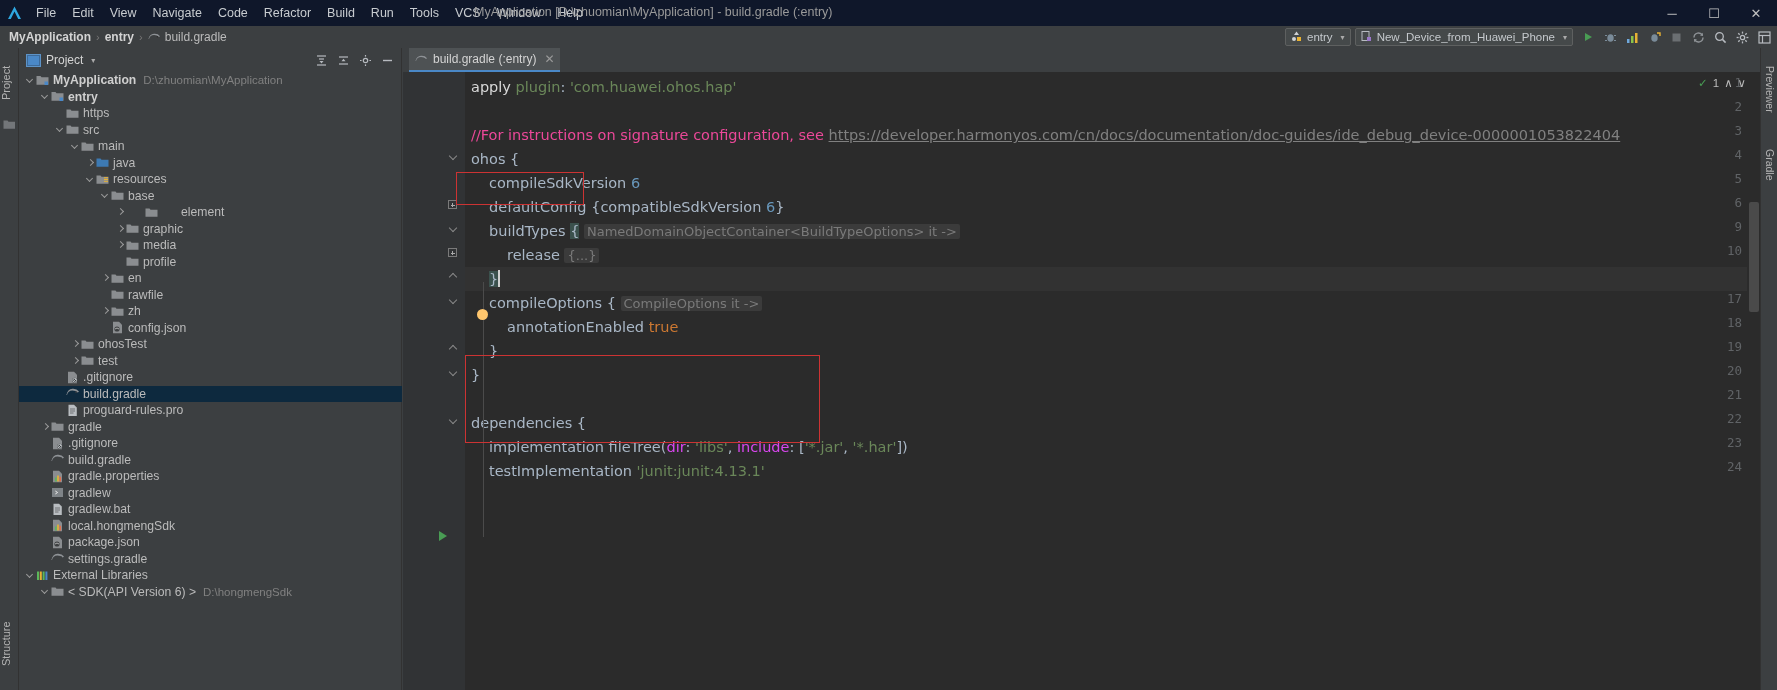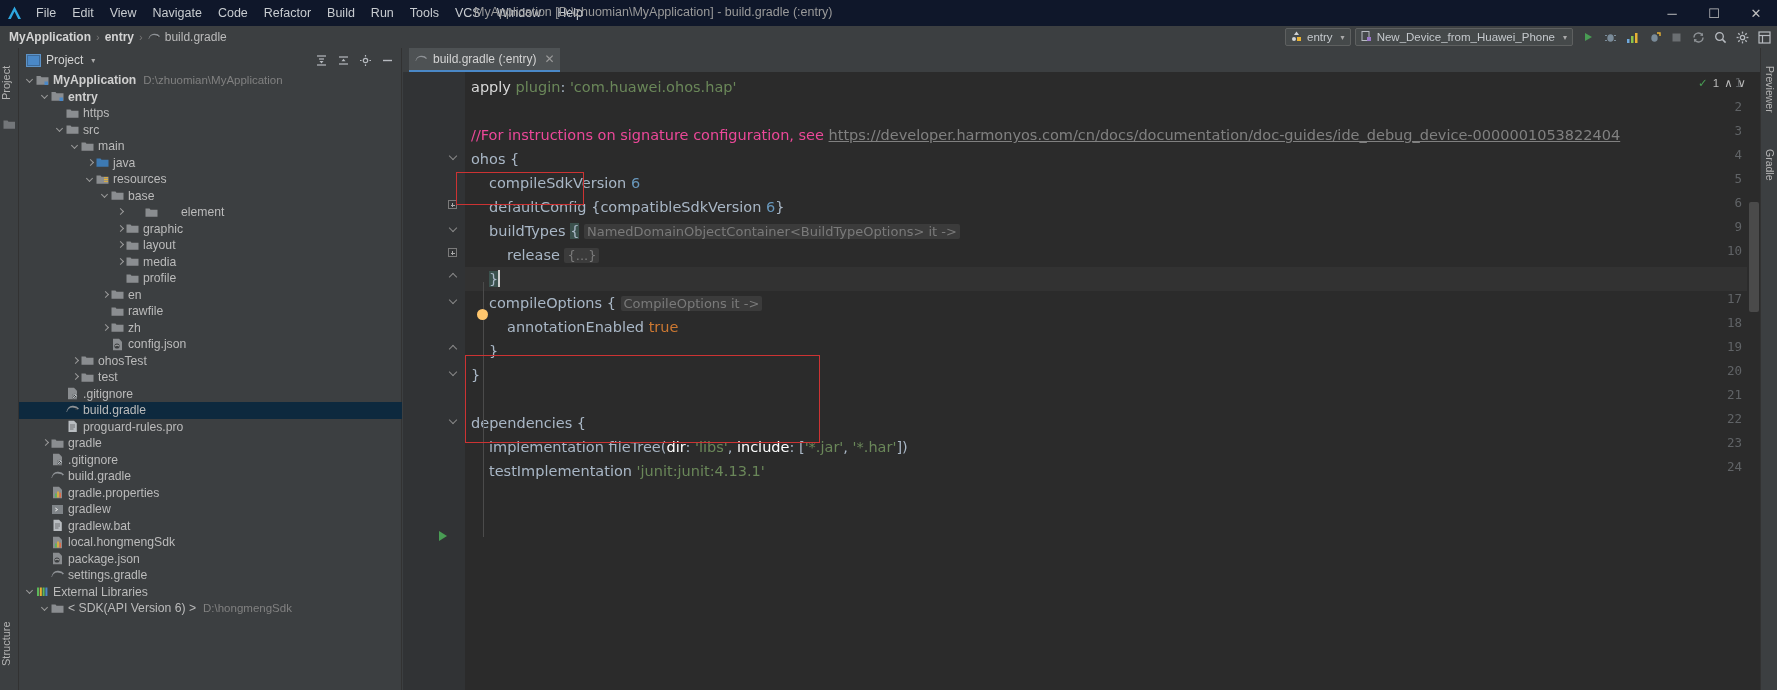--- a/index.html
+++ b/index.html
@@ -160,21 +160,21 @@
 
   .k { color: #cc7832; }
   .kw-apply { color: #d8d8d8; }
   .str { color: #6a8759; }
   .num { color: #6897bb; }
   .cmt { color: #ec4899; }
   .link { color: #808080; text-decoration: underline; }
   .hint { color: #7a7a7a; background: #3b3b3b; padding: 0 3px; border-radius: 2px; font-size: 13px; }
   .brace-hl { background: #3b514d; }
   .ident { color: #a9b7c6; }
-  .param { color: #ffffff; }
+  .param { color: #d946ef; }
   .squig { border-bottom: 2px dotted #629755; }
 
   .redbox { position: absolute; border: 1.4px solid #cc3333; pointer-events: none; }
   .caret-bar { display:inline-block; width:1.5px; height:17px; background:#d0d0d0; vertical-align:-3px; }
   .bulb { position:absolute; width: 11px; height: 11px; border-radius: 50%; background:#ffc66d; }
   .runarrow {
     position:absolute; width:0; height:0; border-left: 8px solid #499c54;
     border-top: 5.5px solid transparent; border-bottom: 5.5px solid transparent;
   }
   .vguide { position:absolute; width:1px; background:#3c3f41; }
@@ -474,27 +474,20 @@
               <path d="M0.5 2.5 h4 l1 1.2 h7 v7 h-12 z" fill="#8a8d90"></path>
             </svg></span>
           <span class="lbl">element</span>
         </div>
         <div class="trow" style="padding-left: 96px;">
           <span class="arrow r"></span>
           <span class="ic"><svg width="13" height="13" viewBox="0 0 13 13">
               <path d="M0.5 2.5 h4 l1 1.2 h7 v7 h-12 z" fill="#8a8d90"></path>
             </svg></span>
           <span class="lbl">graphic</span>
-        </div>
-        <div class="trow" style="padding-left: 96px;">
-          <span class="arrow r"></span>
-          <span class="ic"><svg width="13" height="13" viewBox="0 0 13 13">
-              <path d="M0.5 2.5 h4 l1 1.2 h7 v7 h-12 z" fill="#8a8d90"></path>
-            </svg></span>
-          <span class="lbl">layout</span>
         </div>
         <div class="trow" style="padding-left: 96px;">
           <span class="arrow r"></span>
           <span class="ic"><svg width="13" height="13" viewBox="0 0 13 13">
               <path d="M0.5 2.5 h4 l1 1.2 h7 v7 h-12 z" fill="#8a8d90"></path>
             </svg></span>
           <span class="lbl">media</span>
         </div>
         <div class="trow" style="padding-left: 96px;">
           <span class="arrow"></span>

